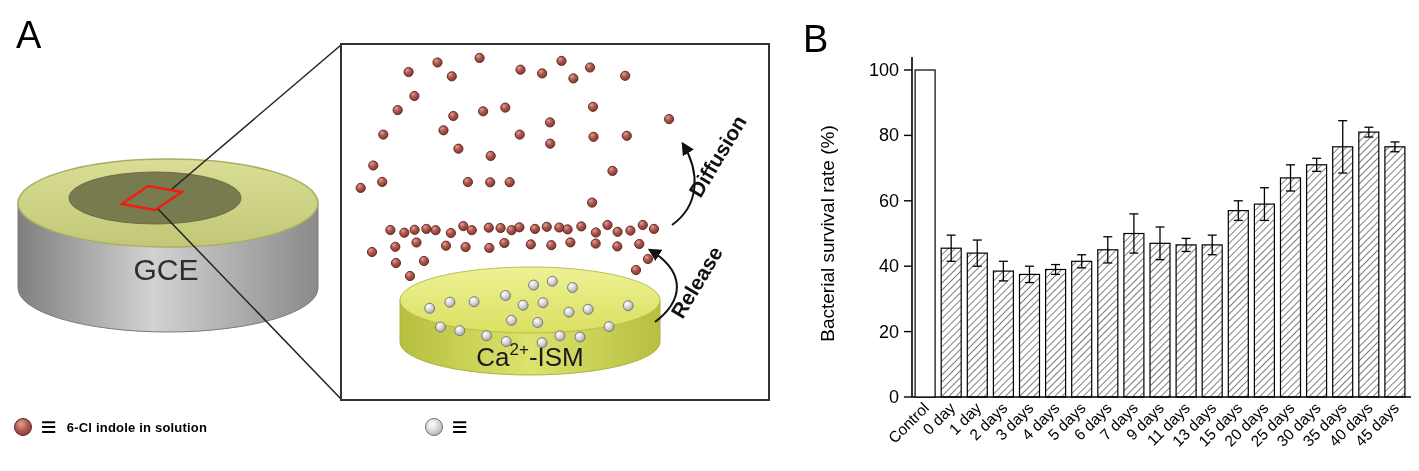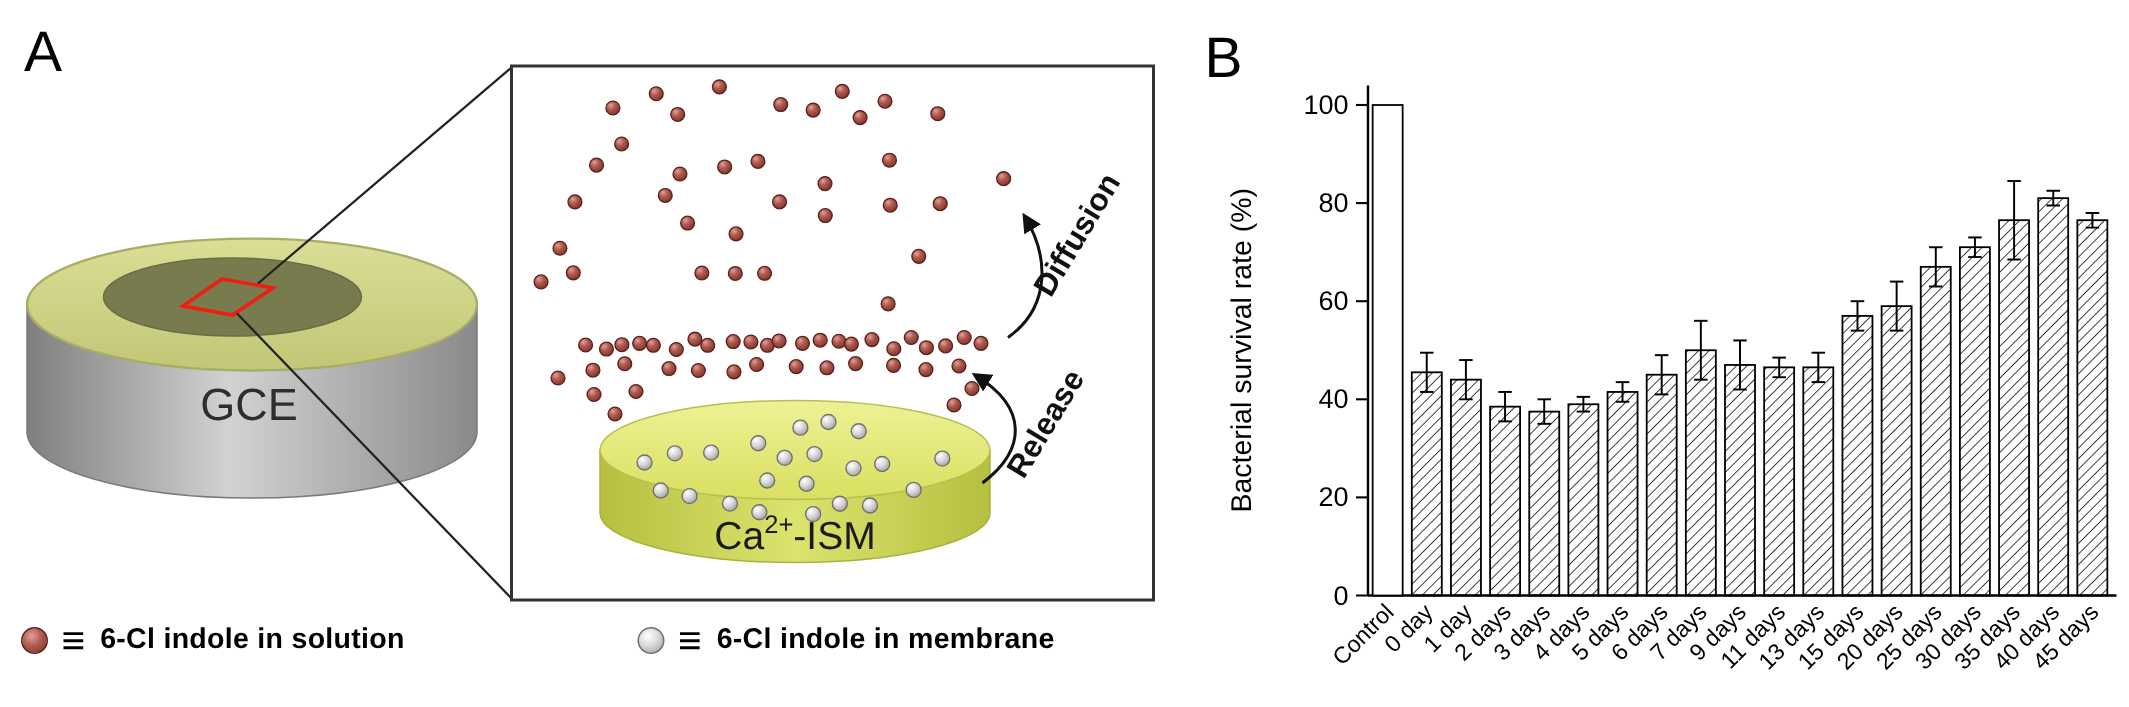--- a/index.html
+++ b/index.html
@@ -18,21 +18,21 @@
   .dot{width:16px;height:16px;border-radius:50%;display:inline-block;margin-right:9px;}
   .dot-maroon{
     background:radial-gradient(circle at 38% 32%, #dfa198 0%, #b05a50 45%, #7c2f28 100%);
     border:1px solid #5c221d;
   }
   .dot-gray{
     background:radial-gradient(circle at 38% 32%, #ffffff 0%, #d9d9d9 45%, #9a9a9a 100%);
     border:1px solid #6f6f6f;
   }
   .equiv{font-size:27px;font-weight:400;margin-right:10px;line-height:1;}
-  .legend-text{font-size:19px;font-weight:600;letter-spacing:0.2px;}
+  .legend-text{font-size:13px;font-weight:600;letter-spacing:0.2px;}
   #panelA-svg{position:absolute;left:0;top:0;}
   #chart-svg{position:absolute;left:800px;top:0;}
 </style>
 </head>
 <body>
 
 <div class="figure">
 
   <div id="letterA" class="panel-letter">A</div>
   <div id="letterB" class="panel-letter">B</div>
@@ -205,21 +205,20 @@
 
   <div class="legend">
     <div class="legend-item" id="legend-solution">
       <span class="dot dot-maroon"></span>
       <span class="equiv">≡</span>
       <span class="legend-text">6-Cl indole in solution</span>
     </div>
     <div class="legend-item" id="legend-membrane">
       <span class="dot dot-gray"></span>
       <span class="equiv">≡</span>
-      <span class="legend-text">6-Cl indole in membrane</span>
     </div>
   </div>
 
   <svg id="chart-svg" width="619" height="471" viewBox="0 0 619 471">
       <defs>
         <pattern id="hatch" width="5" height="5" patternUnits="userSpaceOnUse" patternTransform="rotate(45)">
           <line x1="0" y1="0" x2="0" y2="5" stroke="#000" stroke-width="1"></line>
         </pattern>
       </defs>
       <line x1="112" y1="57" x2="112" y2="397" stroke="#000" stroke-width="1.6"></line>

